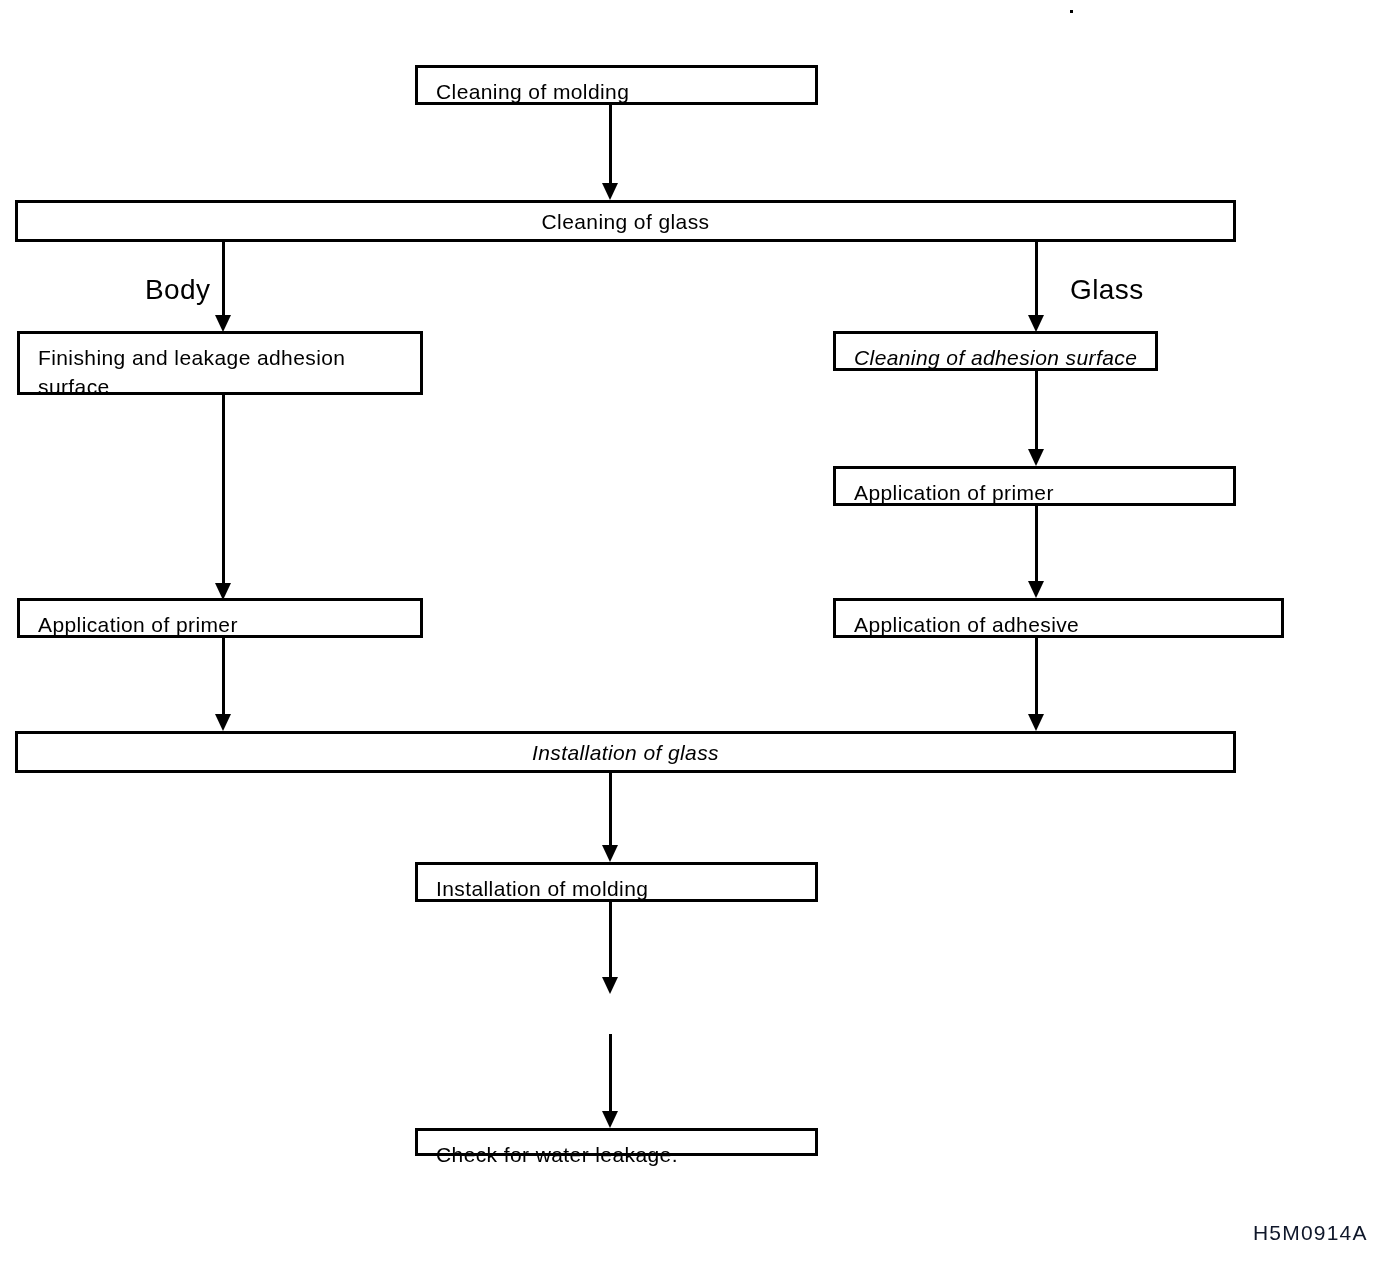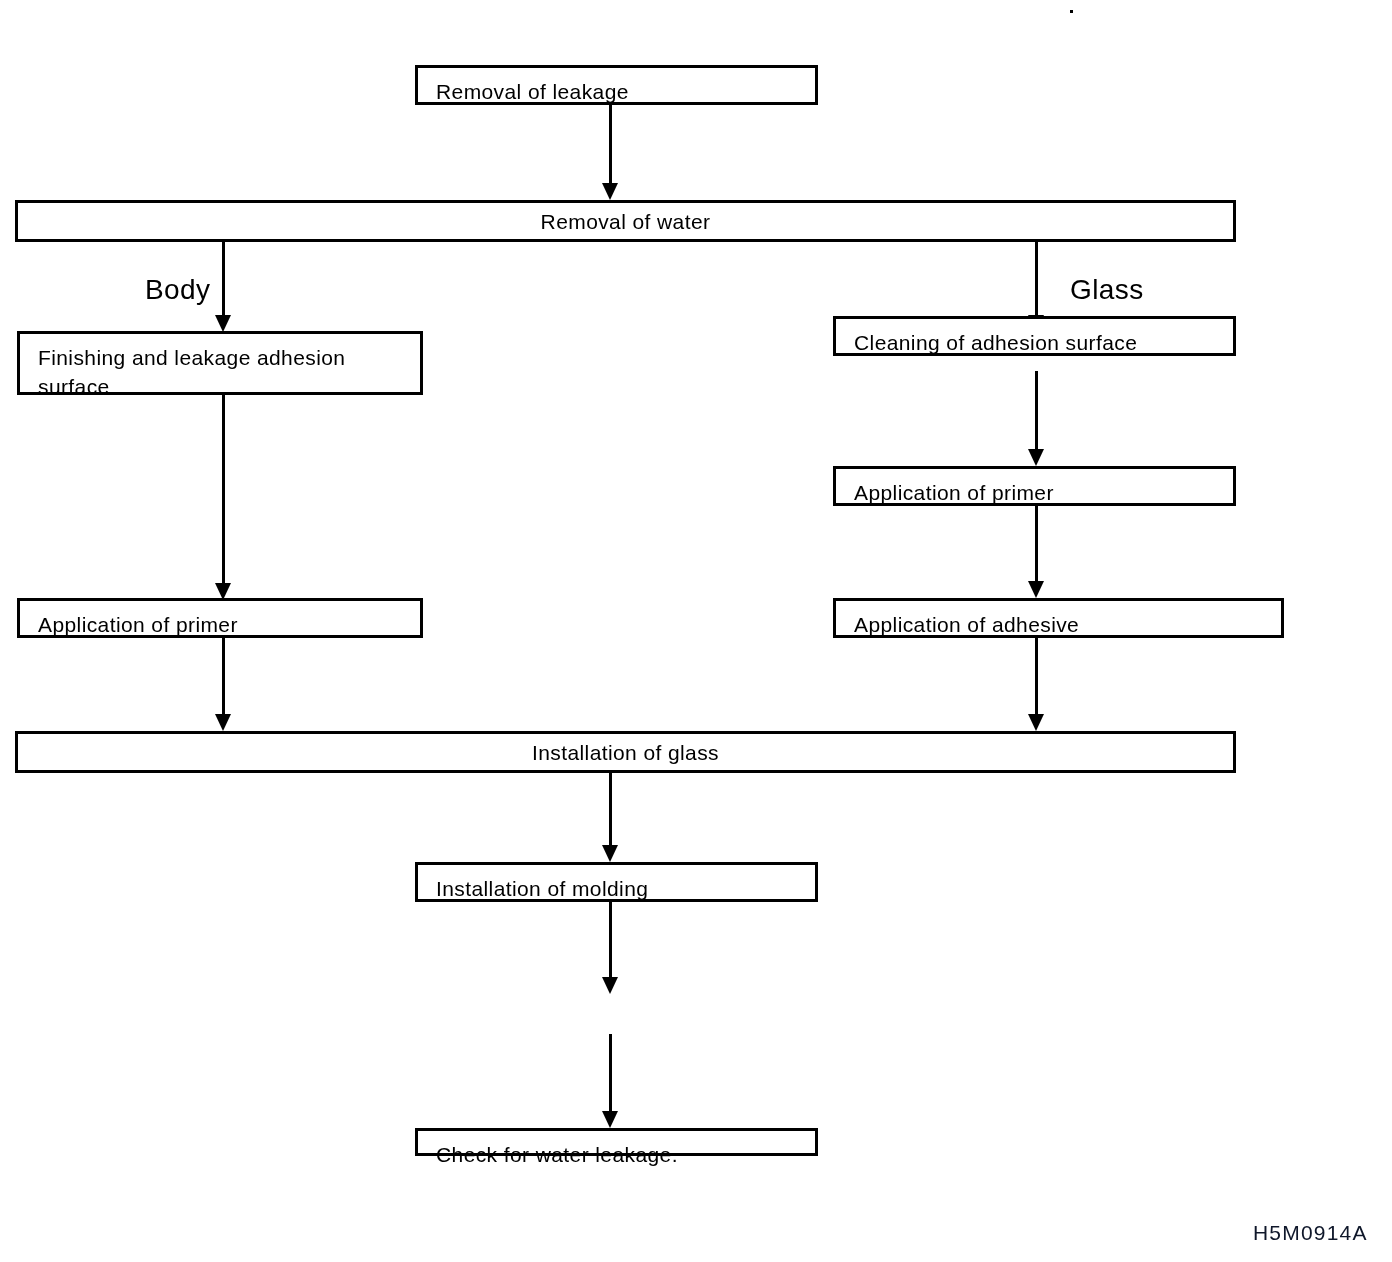--- a/index.html
+++ b/index.html
@@ -80,47 +80,47 @@
     background: #000000;
   }
 </style>
 </head>
 <body>
 
 <div id="page">
 
   <div class="speck" style="left:1070px; top:10px;"></div>
 
-  <div class="node left-text" style="left:415px; top:65px; width:403px; height:40px;">Removal of leakage</div>
+  <div class="node left-text" style="left:415px; top:65px; width:403px; height:40px;">Cleaning of molding</div>
 
   <div class="conn" style="left:609px; top:105px; width:3px; height:95px;">
     <div class="stem" style="height:78px;"></div>
     <div class="head" style="top:78px;"></div>
   </div>
 
-  <div class="node center-text" style="left:15px; top:200px; width:1221px; height:42px;">Removal of water</div>
+  <div class="node center-text" style="left:15px; top:200px; width:1221px; height:42px;">Cleaning of glass</div>
 
   <div class="branch-label" style="left:145px; top:278px;">Body</div>
 
   <div class="branch-label" style="left:1062px; top:278px;margin-left:8px;">Glass</div>
 
   <div class="conn" style="left:222px; top:242px; width:3px; height:90px;">
     <div class="stem" style="height:73px;"></div>
     <div class="head" style="top:73px;"></div>
   </div>
 
   <div class="conn" style="left:1035px; top:242px; width:3px; height:90px;">
     <div class="stem" style="height:73px;"></div>
     <div class="head" style="top:73px;"></div>
   </div>
 
   <div class="node left-text" style="left:17px; top:331px; width:406px; height:64px;">Finishing and leakage adhesion
 surface</div>
 
-  <div class="node left-text" style="left:833px; top:316px; width:403px; height:40px;">Cleaning of adhesion surface</div>
+  <div class="node left-text" style="left:833px; top:331px; width:325px; height:40px;font-style:italic;">Cleaning of adhesion surface</div>
 
   <div class="conn" style="left:222px; top:395px; width:3px; height:205px;">
     <div class="stem" style="height:188px;"></div>
     <div class="head" style="top:188px;"></div>
   </div>
 
   <div class="conn" style="left:1035px; top:371px; width:3px; height:95px;">
     <div class="stem" style="height:78px;"></div>
     <div class="head" style="top:78px;"></div>
   </div>
@@ -139,21 +139,21 @@
   <div class="conn" style="left:222px; top:638px; width:3px; height:93px;">
     <div class="stem" style="height:76px;"></div>
     <div class="head" style="top:76px;"></div>
   </div>
 
   <div class="conn" style="left:1035px; top:638px; width:3px; height:93px;">
     <div class="stem" style="height:76px;"></div>
     <div class="head" style="top:76px;"></div>
   </div>
 
-  <div class="node center-text" style="left:15px; top:731px; width:1221px; height:42px;">Installation of glass</div>
+  <div class="node center-text" style="left:15px; top:731px; width:1221px; height:42px;font-style:italic;">Installation of glass</div>
 
   <div class="conn" style="left:609px; top:773px; width:3px; height:89px;">
     <div class="stem" style="height:72px;"></div>
     <div class="head" style="top:72px;"></div>
   </div>
 
   <div class="node left-text" style="left:415px; top:862px; width:403px; height:40px;">Installation of molding</div>
 
   <div class="conn" style="left:609px; top:902px; width:3px; height:92px;">
     <div class="stem" style="height:75px;"></div>

